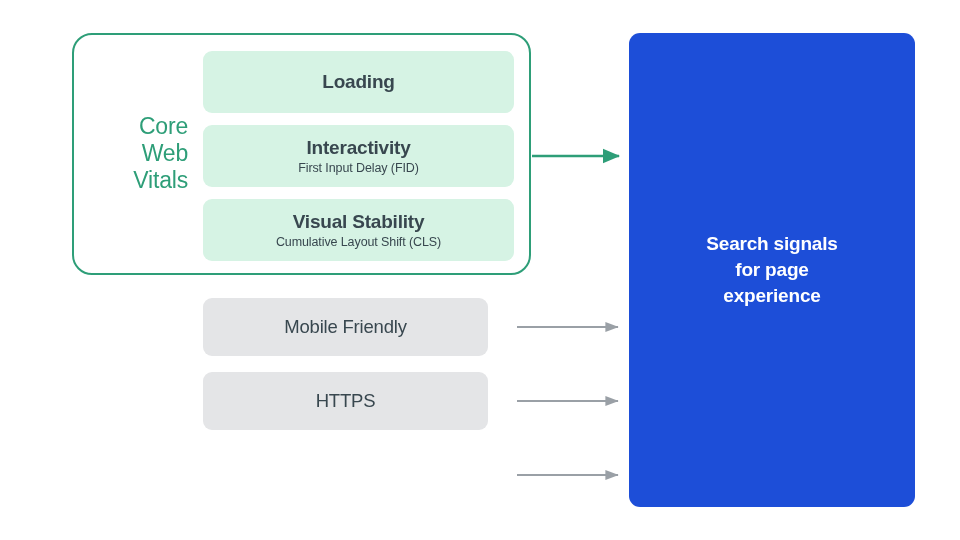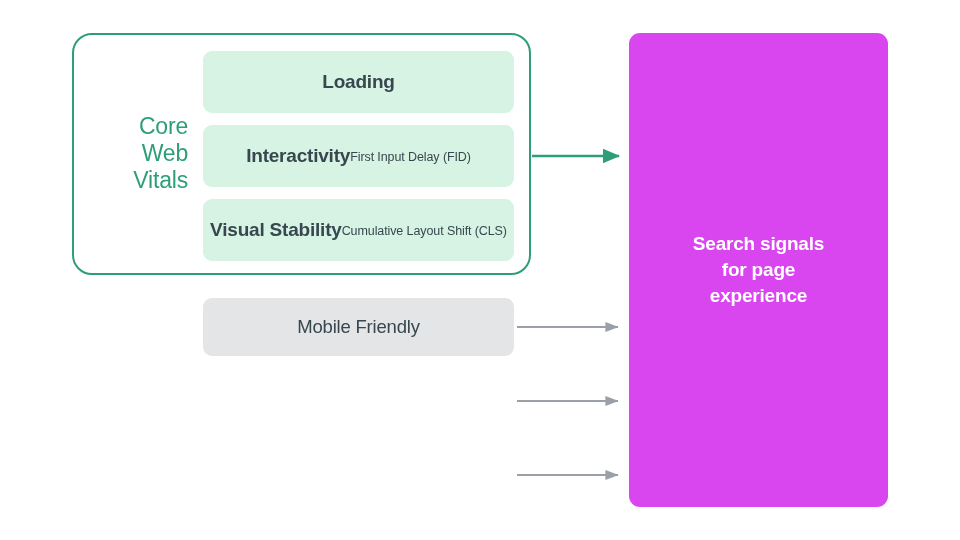--- a/index.html
+++ b/index.html
@@ -48,21 +48,21 @@
 
   
   .metric-card {
     position: absolute;
     left: 203px;
     width: 311px;
     height: 62px;
     background: #D6F3E4;
     border-radius: 9px;
     display: flex;
-    flex-direction: row;
+    flex-direction: column;
     align-items: center;
     justify-content: center;
     box-sizing: border-box;
   }
   .metric-card .title {
     color: #38474F;
     font-size: 19px;
     font-weight: bold;
     line-height: 22px;
     letter-spacing: -0.2px;
@@ -76,21 +76,21 @@
     letter-spacing: -0.1px;
   }
   #metric-0 { top: 51px; }
   #metric-1 { top: 125px; }
   #metric-2 { top: 199px; }
 
   
   .signal-card {
     position: absolute;
     left: 203px;
-    width: 311px;
+    width: 285px;
     height: 58px;
     background: #E4E5E7;
     border-radius: 9px;
     display: flex;
     align-items: center;
     justify-content: center;
     box-sizing: border-box;
   }
   .signal-card .title {
     color: #38474F;
@@ -101,23 +101,23 @@
   }
   #signal-0 { top: 298px; }
   #signal-1 { top: 372px; }
   #signal-2 { top: 446px; }
 
   
   .output-box {
     position: absolute;
     left: 629px;
     top: 33px;
-    width: 259px;
+    width: 286px;
     height: 474px;
-    background: #d946ef;
+    background: #1d4ed8;
     border-radius: 11px;
     display: flex;
     align-items: center;
     justify-content: center;
   }
   .output-box .output-text {
     color: #ffffff;
     font-size: 19px;
     font-weight: bold;
     line-height: 26px;
@@ -159,20 +159,23 @@
 
   <div class="metric-card" id="metric-1">
     <div class="title">Interactivity</div>
     <div class="sub">First Input Delay (FID)</div>
   </div>
 
   <div class="signal-card" id="signal-0">
     <div class="title">Mobile Friendly</div>
   </div>
 
+  <div class="signal-card" id="signal-1">
+    <div class="title">HTTPS</div>
+  </div>
 
 
   <svg class="connectors" viewBox="0 0 960 540">
     <defs>
       <marker id="arrow-green" markerWidth="7" markerHeight="7" refX="6.2" refY="3.2" orient="auto" markerUnits="strokeWidth">
         <path d="M0,0.4 L6.6,3.2 L0,6 z" fill="#2E9E78"></path>
       </marker>
       <marker id="arrow-gray" markerWidth="8" markerHeight="8" refX="7" refY="3.4" orient="auto" markerUnits="strokeWidth">
         <path d="M0,0.6 L7.4,3.4 L0,6.2 z" fill="#9AA0A6"></path>
       </marker>

